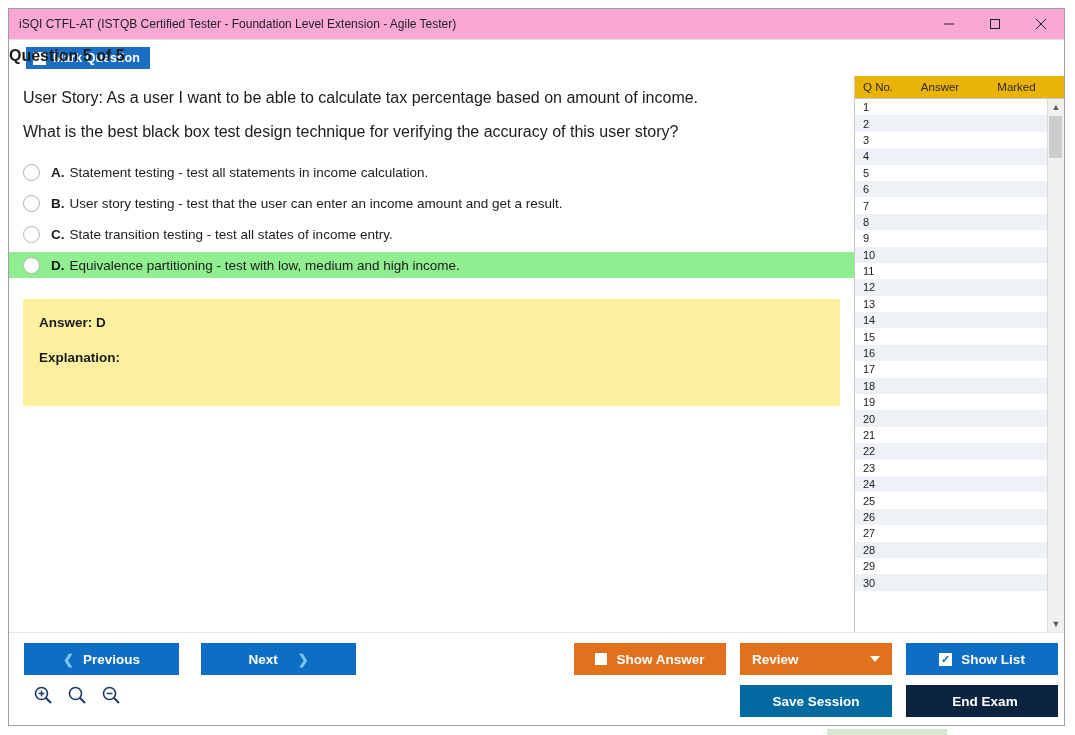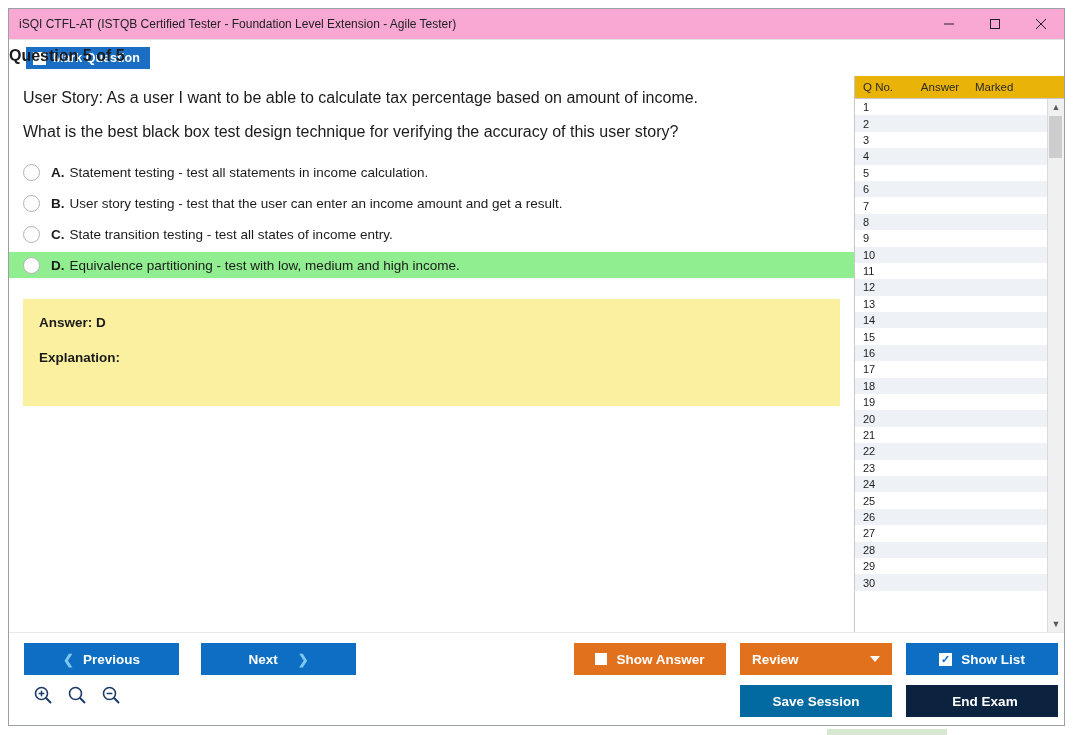--- a/index.html
+++ b/index.html
@@ -168,21 +168,21 @@
     display: flex;
     height: 22px;
     align-items: center;
     font-size: 11.5px;
     color: #2b2b2b;
     border-bottom: 1px solid #c8c8c8;
     background: #eab308;
   }
   .qlist-head .c1 { width: 42px; padding-left: 8px; }
   .qlist-head .c2 { width: 70px; text-align: center; }
-  .qlist-head .c3 { flex: 1; padding-right: 6px;}
+  .qlist-head .c3 { flex: 1; text-align: center; padding-right: 6px;}
   .qlist-body {
     flex: 1 1 auto;
     display: flex;
     min-height: 0;
     overflow: hidden;
   }
   .qrows {
     flex: 1 1 auto;
     overflow: hidden;
   }

